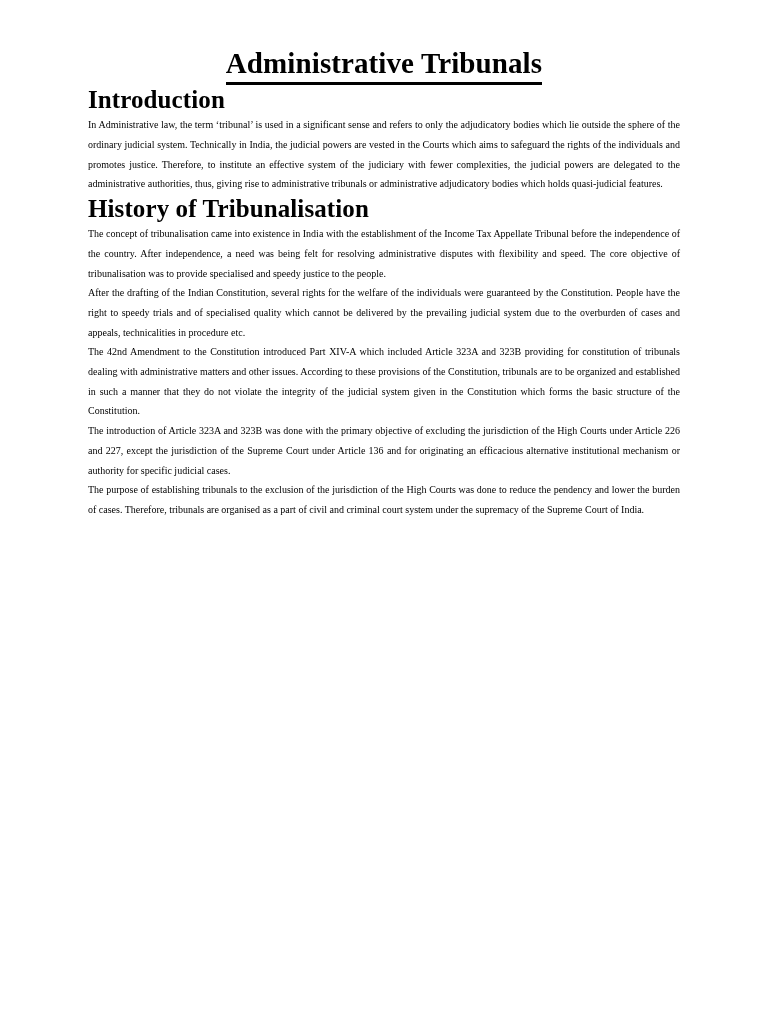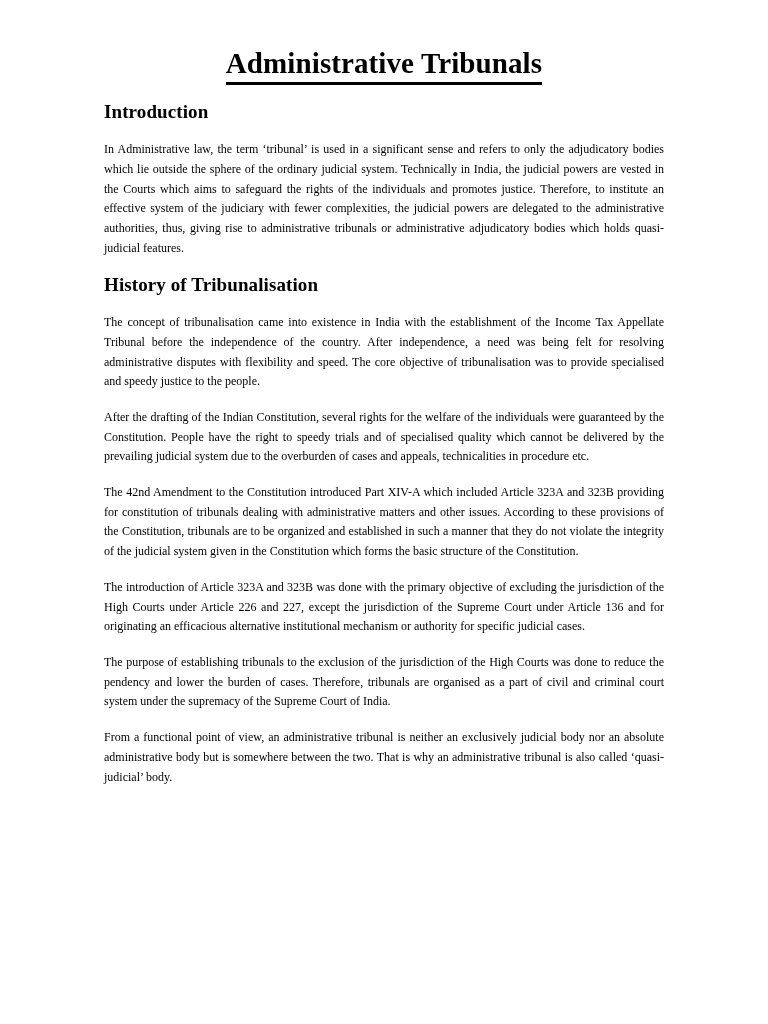--- a/index.html
+++ b/index.html
@@ -38,35 +38,35 @@
     margin: 0;
     padding-top: 47px;
     letter-spacing: 0.1px;
   }
   .doc-title span.underlined {
     border-bottom: 3px solid #000;
     padding-bottom: 2px;
     display: inline-block;
   }
   h2.section-heading {
-    font-size: 19px;
+    font-size: 25px;
     font-weight: bold;
     line-height: 1.2;
-    margin: 16px;
+    margin: 0;
     letter-spacing: 0.1px;
   }
   .sec-intro-head   { margin-top: 31px; }
   .sec-history-head { margin-top: 36px; }
   .sec-growth-head  { margin-top: 37px; }
   .sec-char-head    { margin-top: 38px; }
 
   p.body-text {
-    font-size: 12px;
+    font-size: 10px;
     line-height: 19.7px;
-    margin: 16px;
+    margin: 0;
     text-align: justify;
     text-justify: inter-word;
     hyphens: none;
   }
   p.body-text.tight {
     text-align: justify;
   }
   .para-gap-head { margin-top: 3px; }
 </style>
 </head>
@@ -80,17 +80,16 @@
     <h2 class="section-heading sec-intro-head">Introduction</h2>
     <p class="body-text para-gap-head">In Administrative law, the term ‘tribunal’ is used in a significant sense and refers to only the adjudicatory bodies which lie outside the sphere of the ordinary judicial system. Technically in India, the judicial powers are vested in the Courts which aims to safeguard the rights of the individuals and promotes justice. Therefore, to institute an effective system of the judiciary with fewer complexities, the judicial powers are delegated to the administrative authorities, thus, giving rise to administrative tribunals or administrative adjudicatory bodies which holds quasi-judicial features.</p>
 
     <h2 class="section-heading sec-history-head">History of Tribunalisation</h2>
     <p class="body-text para-gap-head">The concept of tribunalisation came into existence in India with the establishment of the Income Tax Appellate Tribunal before the independence of the country. After independence, a need was being felt for resolving administrative disputes with flexibility and speed. The core objective of tribunalisation was to provide specialised and speedy justice to the people.</p>
     <p class="body-text">After the drafting of the Indian Constitution, several rights for the welfare of the individuals were guaranteed by the Constitution. People have the right to speedy trials and of specialised quality which cannot be delivered by the prevailing judicial system due to the overburden of cases and appeals, technicalities in procedure etc.</p>
 
     <p class="body-text para-gap-head">The 42nd Amendment to the Constitution introduced Part XIV-A which included Article 323A and 323B providing for constitution of tribunals dealing with administrative matters and other issues. According to these provisions of the Constitution, tribunals are to be organized and established in such a manner that they do not violate the integrity of the judicial system given in the Constitution which forms the basic structure of the Constitution.</p>
     <p class="body-text">The introduction of Article 323A and 323B was done with the primary objective of excluding the jurisdiction of the High Courts under Article 226 and 227, except the jurisdiction of the Supreme Court under Article 136 and for originating an efficacious alternative institutional mechanism or authority for specific judicial cases.</p>
     <p class="body-text">The purpose of establishing tribunals to the exclusion of the jurisdiction of the High Courts was done to reduce the pendency and lower the burden of cases. Therefore, tribunals are organised as a part of civil and criminal court system under the supremacy of the Supreme Court of India.</p>
-    <p class="body-text">From a functional point of view, an administrative tribunal is neither an exclusively judicial body nor an absolute administrative body but is somewhere between the two. That is why an administrative tribunal is also called ‘quasi-judicial’ body.</p>
 
 
   </div>
 </div>
 
 </body></html>

